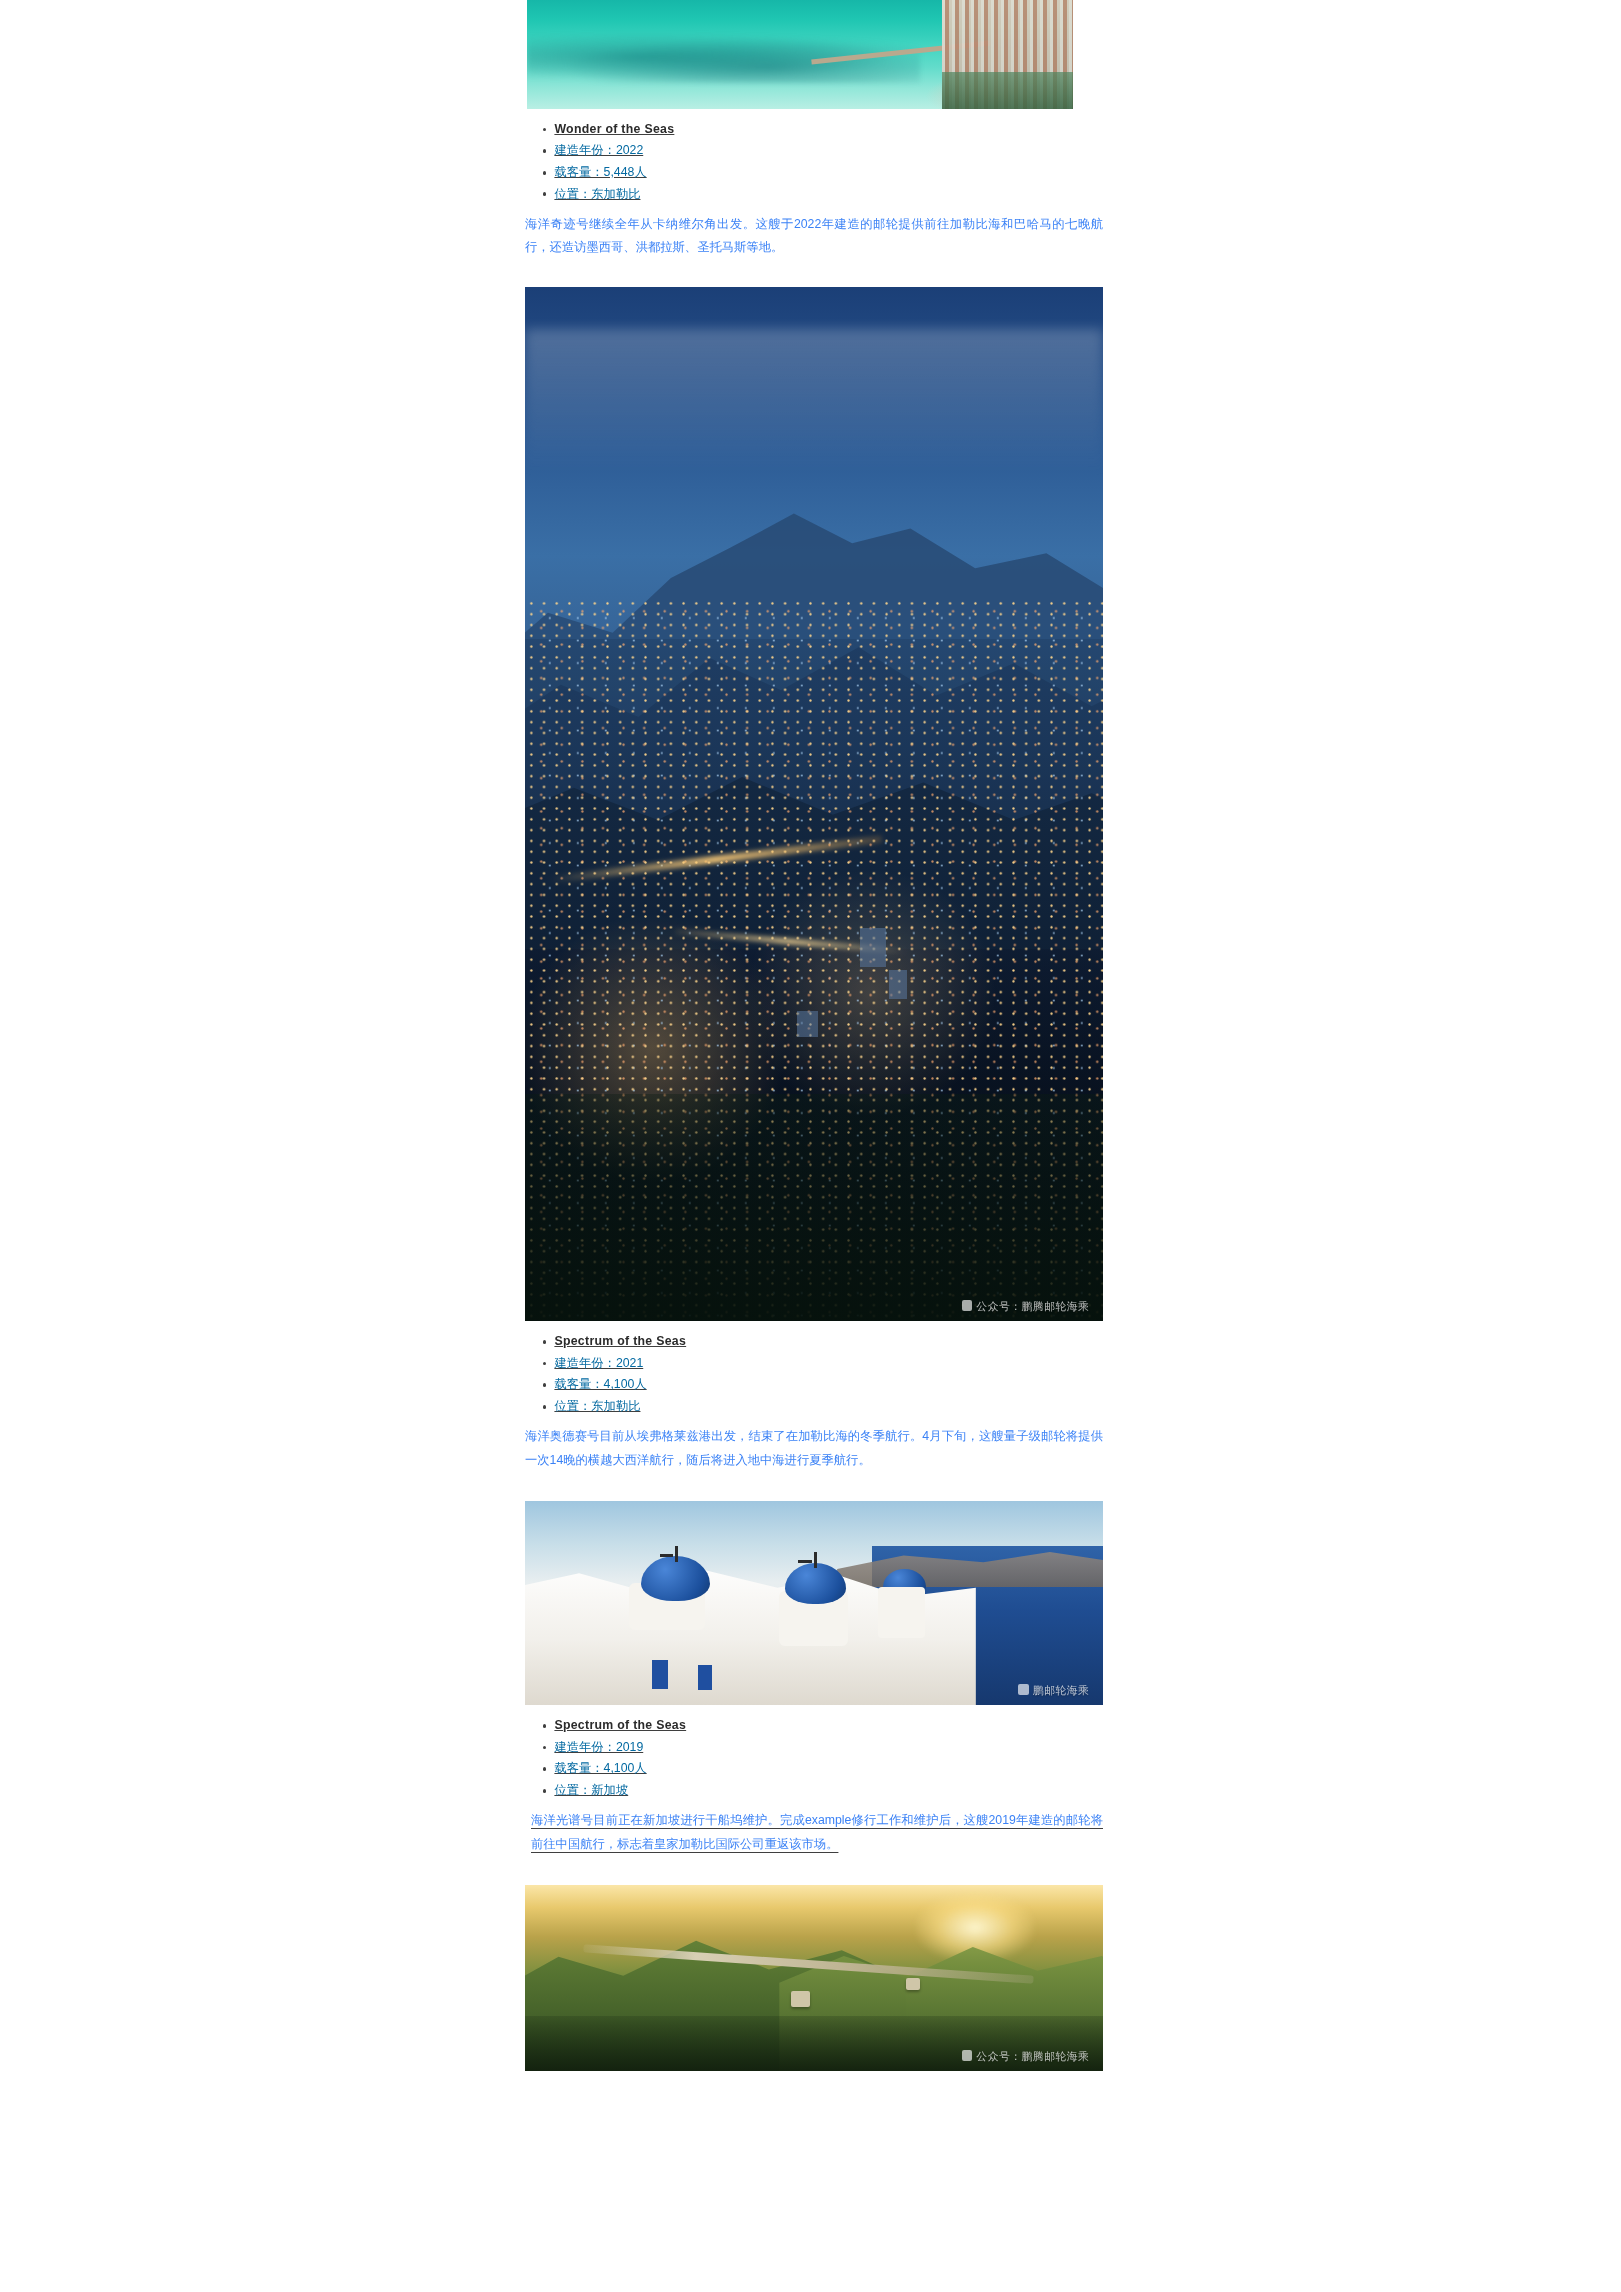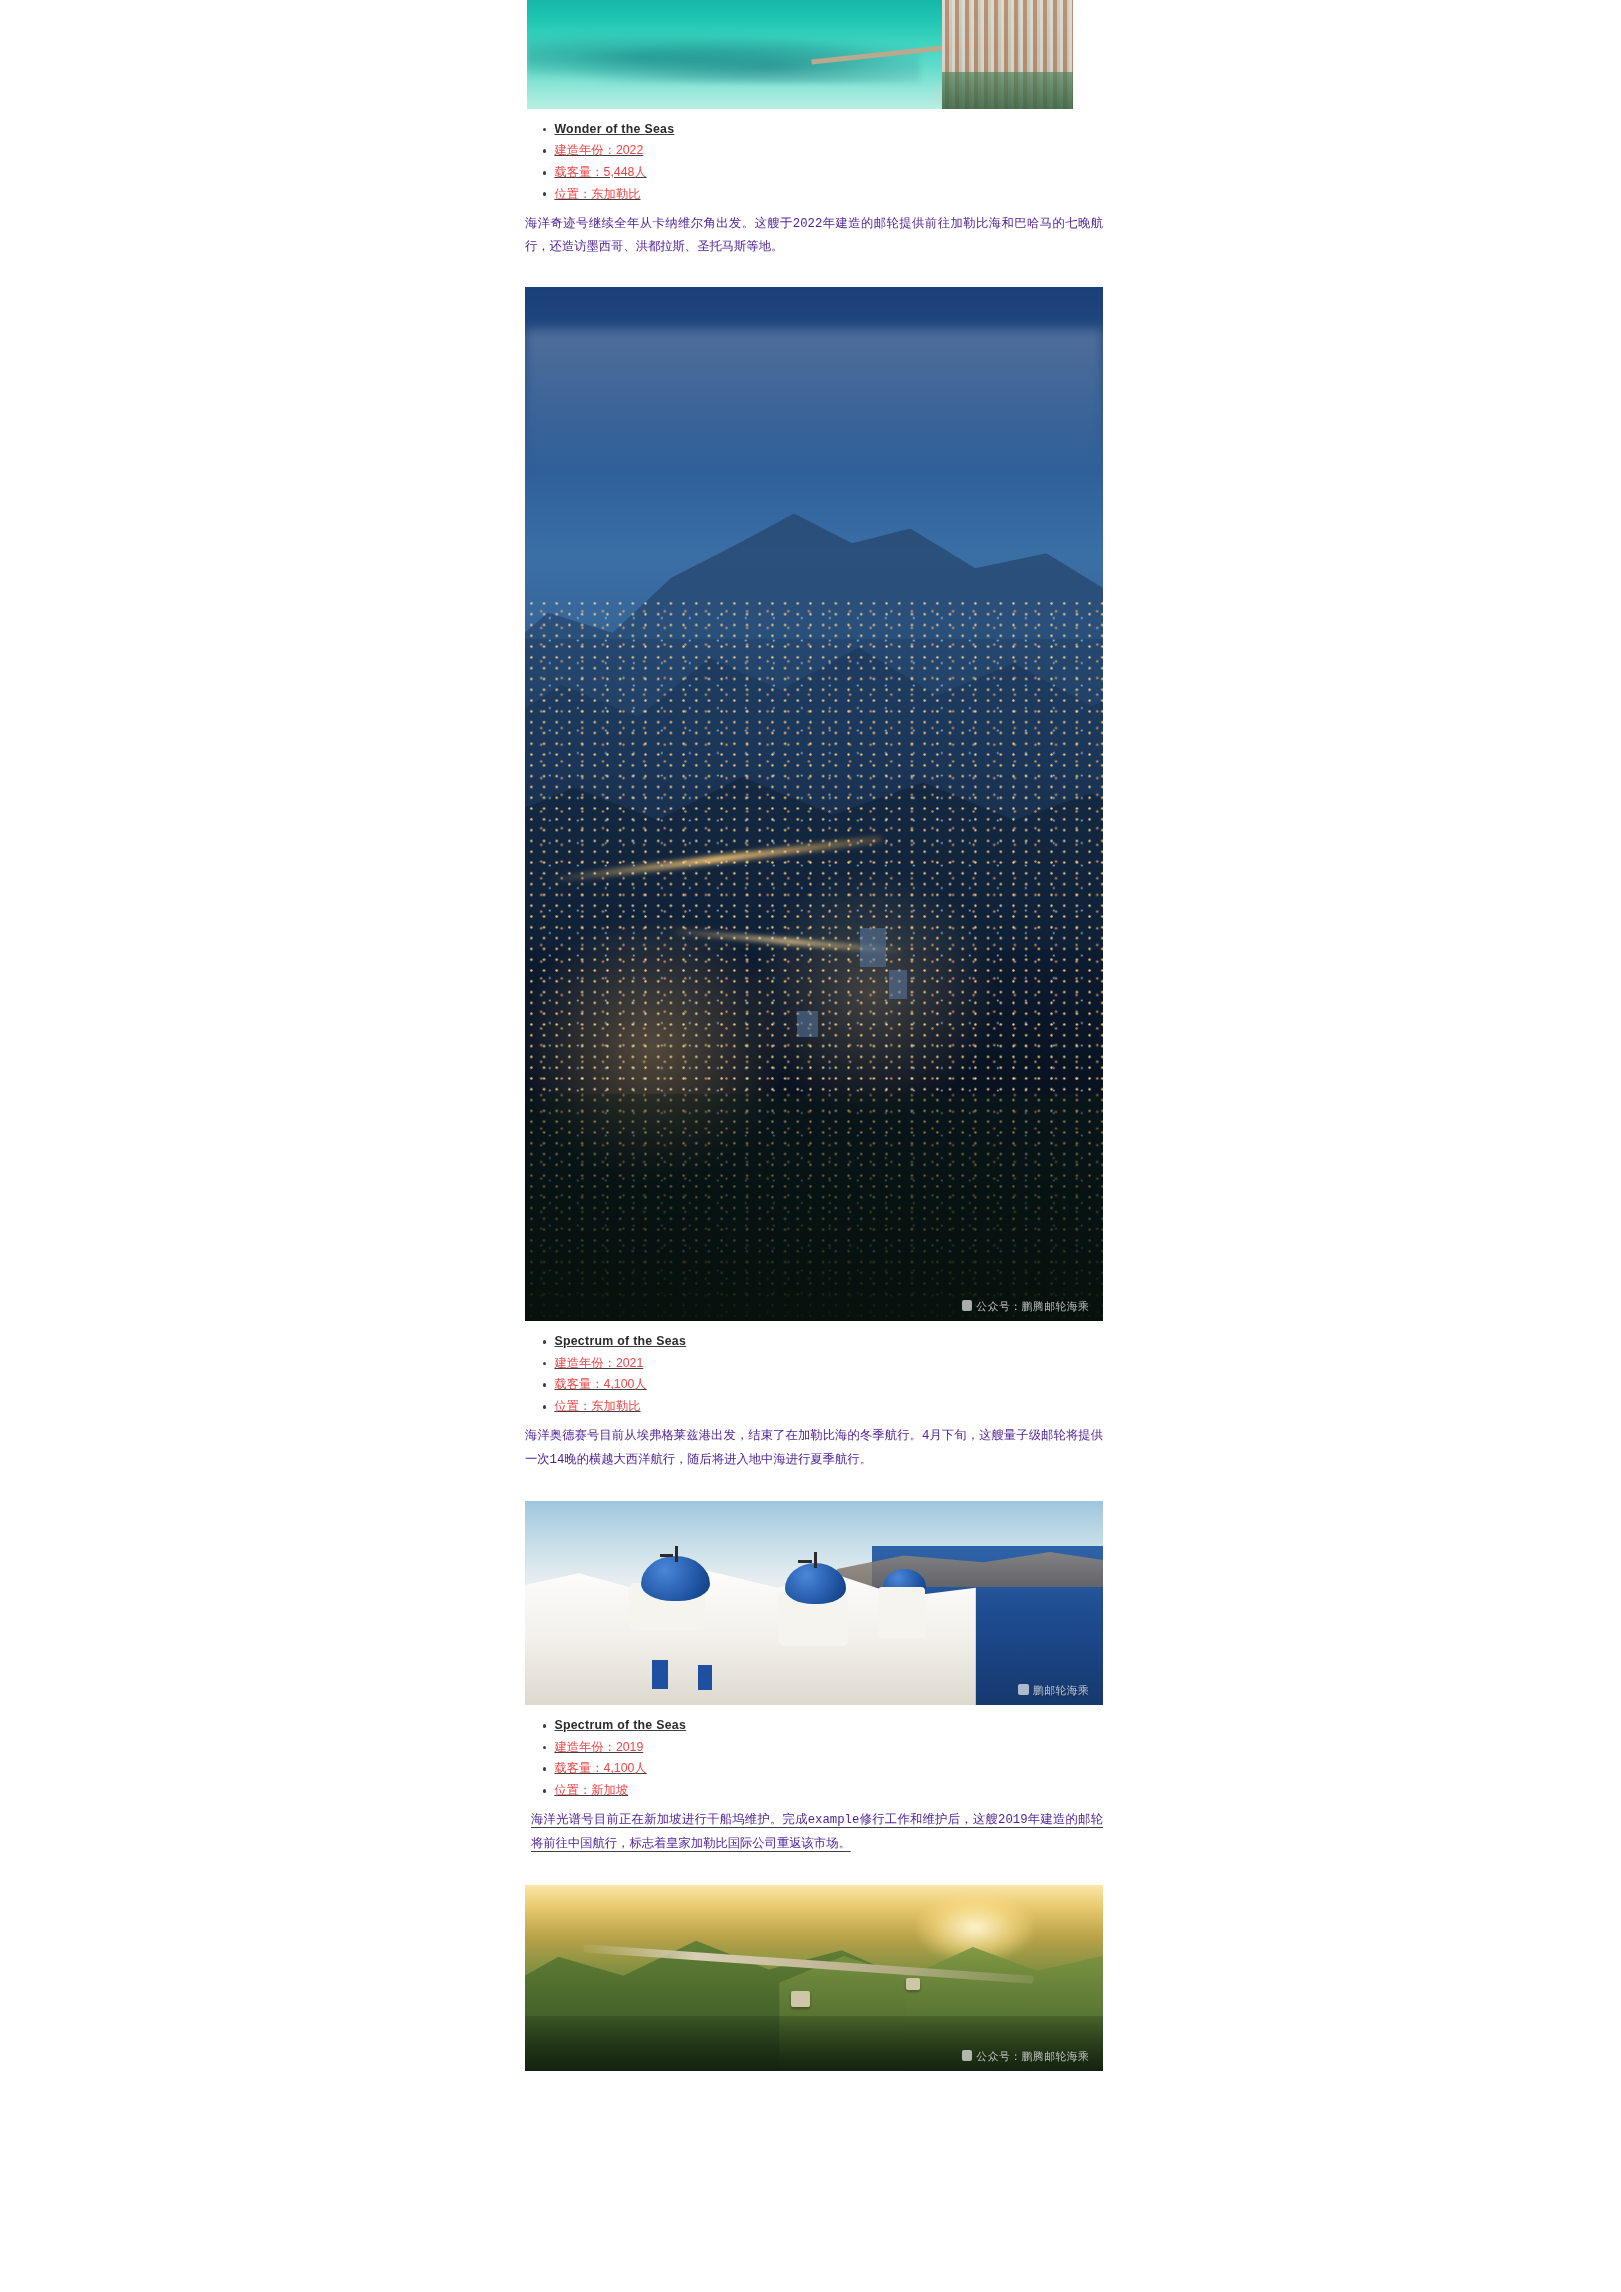--- a/index.html
+++ b/index.html
@@ -204,41 +204,40 @@
   ul.bullets{
     margin:9.8px 0 0 0;
     padding:0 0 0 17.6px;
     list-style:none;
     text-decoration:underline;
   }
   ul.bullets li{
     position:relative;
     font-size:12.3px;
     line-height:21.6px;
-    color:#ef4444;
+    color:#0369a1;
     padding-left:11.8px;
   }
   ul.bullets li:before{
     content:"";
     position:absolute;left:0;top:8.8px;
     width:3.9px;height:3.9px;border-radius:50%;
     background:#3f3f3f;
   }
   ul.bullets li.ship-name{
     font-weight:bold;
     letter-spacing:0.3px;
     color:#2b2b2b;
   }
   p.para{
     margin:7.8px 0 0 0;
     font-size:12.3px;
     line-height:23.5px;
-    color:#4c1d95;
+    color:#3b82f6;
     text-align:justify;
-    font-family:Liberation Mono, monospace;
   }
   p.para.underlined{
     text-decoration:underline;
     text-decoration-color:#3f3f3f;
     text-underline-offset:3.9px;
     margin-left:6px;
   }
 </style>
 </head>
 <body>

